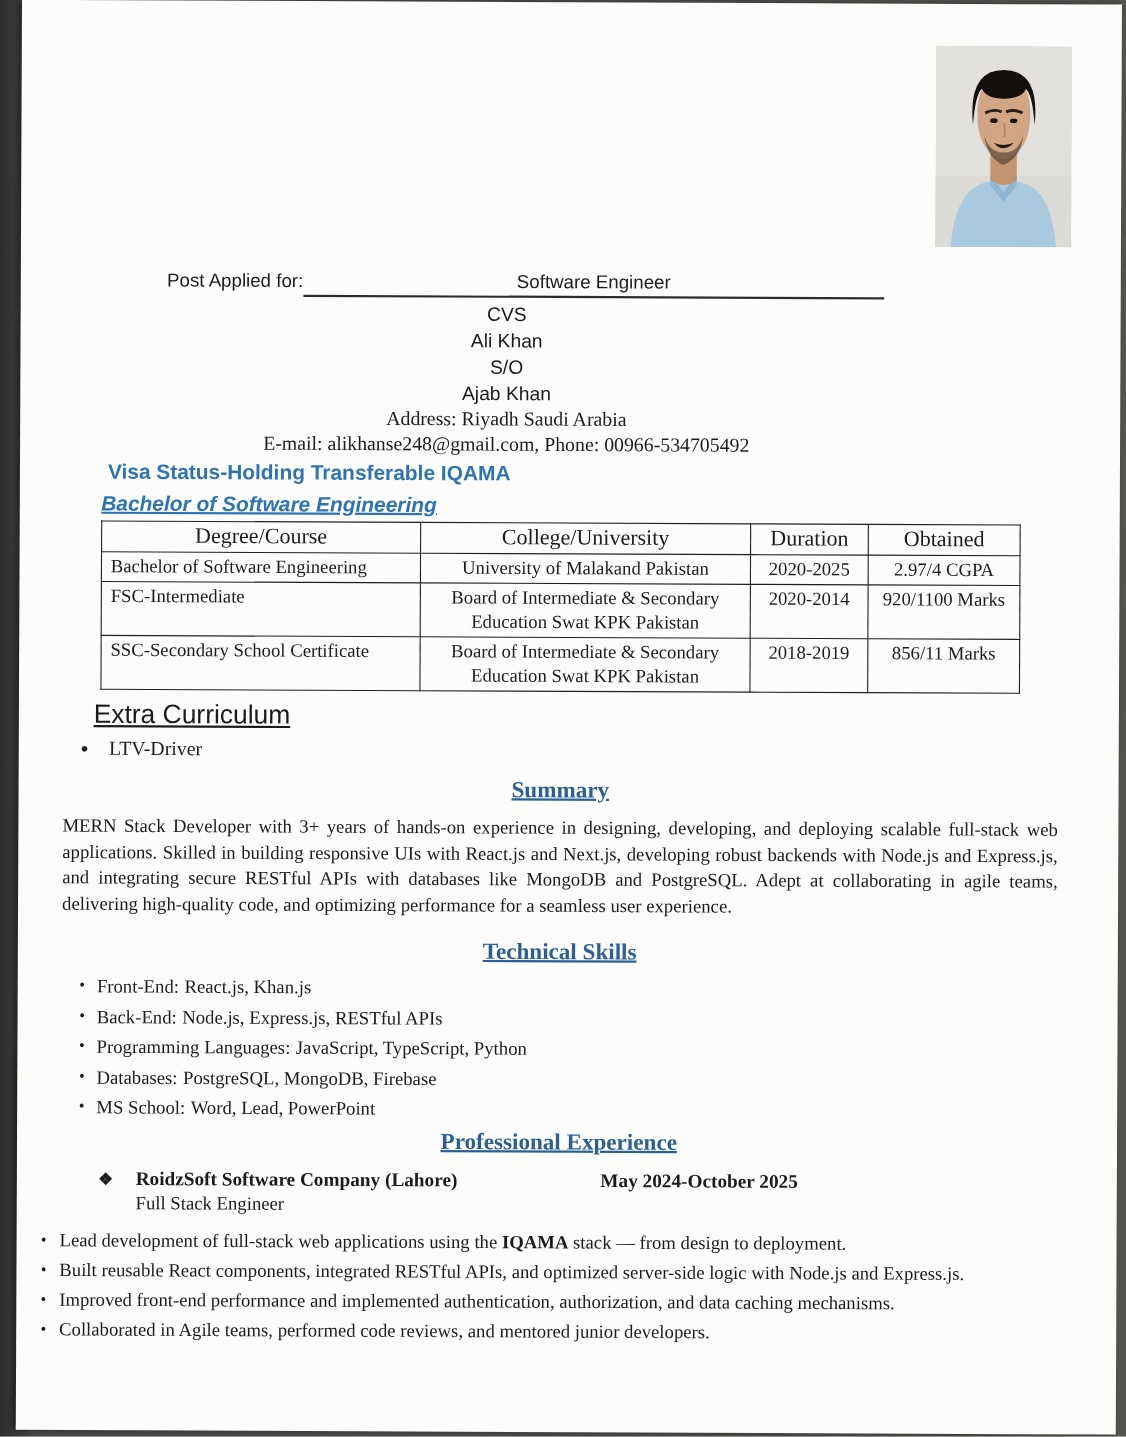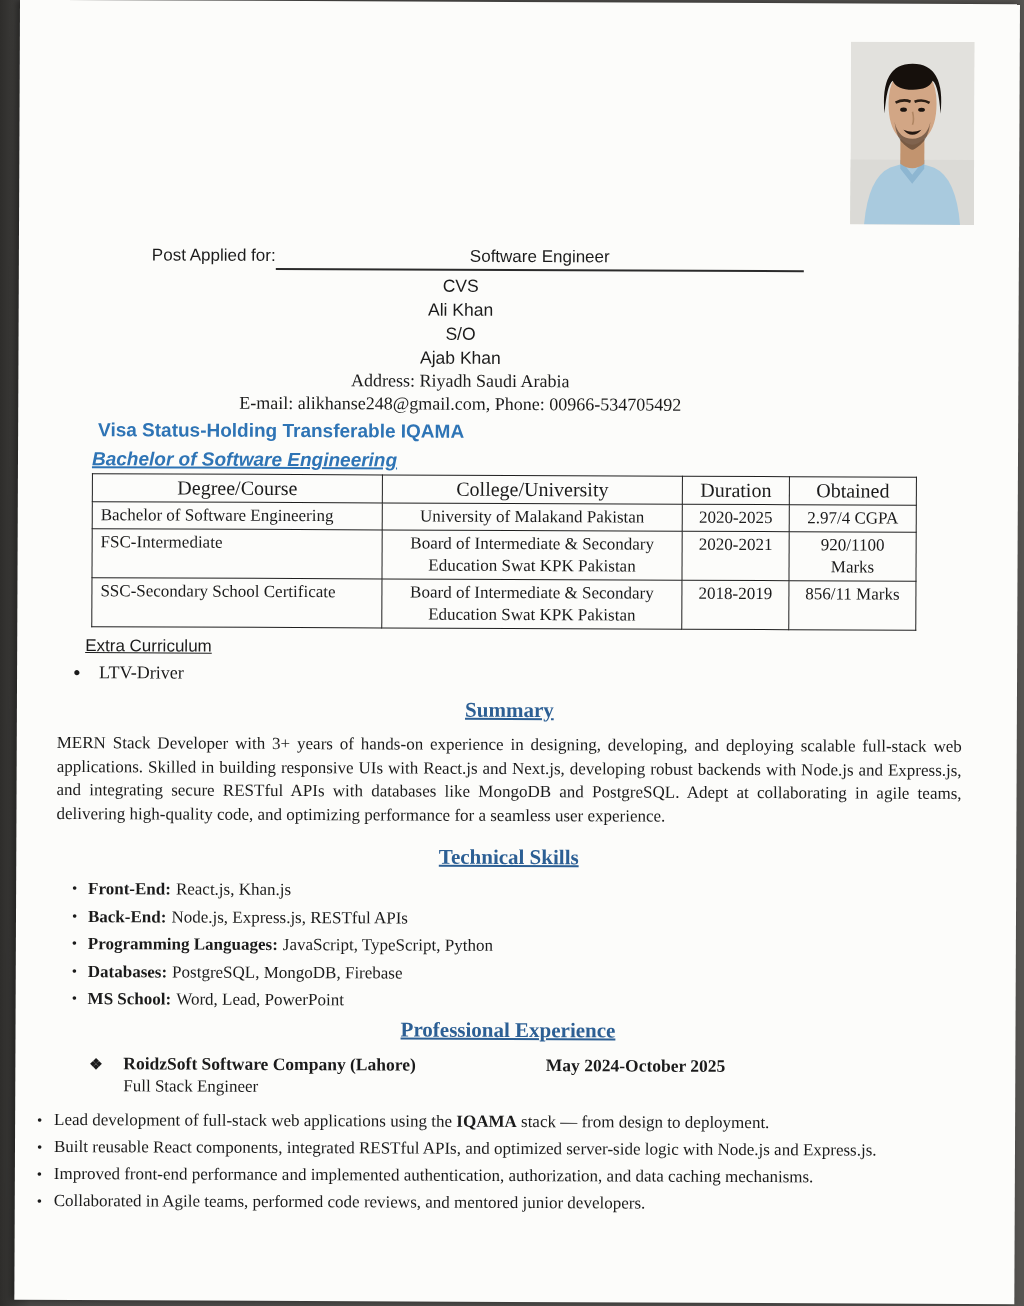--- a/index.html
+++ b/index.html
@@ -32,42 +32,42 @@
   .visa { margin:5px 0 0 80px; color:#2e74b5; font-family:"Liberation Sans", sans-serif;
     font-weight:bold; font-size:19px; }
   .edu-title { margin:7px 0 3px 74px; color:#2e74b5; font-family:"Liberation Sans", sans-serif;
     font-weight:bold; font-style:italic; font-size:19px; text-decoration:underline;
     text-decoration-thickness:2px; display:inline-block; }
 
   table.edu { margin-left:74px; border-collapse:collapse; table-layout:fixed; width:824px; }
   table.edu th, table.edu td { border:1.6px solid #1f1f1f; }
   table.edu th { font-size:20px; font-weight:normal; padding:2px 4px; }
   table.edu td { font-size:17px; line-height:22px; padding:2px 8px; vertical-align:top; }
-  .c0 { width:290px; } .c1 { width:300px; } .c2 { width:107px;margin-top:36px; } .c3 { width:127px; }
+  .c0 { width:290px; } .c1 { width:300px; } .c2 { width:107px;margin-top:36px; } .c3 { width:138px; }
   td.c0 { text-align:left; } td.c1, td.c2, td.c3 { text-align:center; }
 
   .extra-title { margin:9px 0 0 68px; font-family:"Liberation Sans", sans-serif;
-    font-size:17px; text-decoration:underline; display:inline-block; }
+    font-size:24px; text-decoration:underline; display:inline-block; }
   ul.extra { list-style:none; margin:6px 0 0 0; }
   ul.extra li { position:relative; margin-left:82px; font-size:18px; }
   ul.extra li::before { content:"\2022"; position:absolute; left:-26px; top:-2px; font-size:22px; }
 
   .main { margin-left:40px; width:905px; }
   h2.sec { text-align:center; color:#2c5f94; font-size:21px; font-weight:bold;
     text-decoration:underline; text-decoration-thickness:2px; }
   .sec-summary { margin-top:13px; }
   .sec-skills { margin-top:18px; }
   .sec-exp { margin-top:6px; }
 
   p.summary { margin-top:10px; font-size:17px; line-height:23.5px; text-align:justify; }
 
   ul.skills { list-style:none; margin:10px 0 0 16px; }
   ul.skills li { position:relative; padding-left:16px; font-size:17px; line-height:21px; margin-bottom:6.5px; }
   ul.skills li::before { content:"\2022"; position:absolute; left:0; top:0; font-size:15px; }
-  .skill-label { font-weight:bold; }
+  .skill-label { font-weight:normal; }
   .skill-value { margin-left:5px; }
 
   .company-row { display:flex; margin:12px 0 0 74px; width:636px; align-items:baseline;
     font-size:17.5px; font-weight:bold; }
   .diamond { width:34px; font-size:15px; }
   .company { flex:1; }
   .dates { white-space:nowrap; }
   .role { margin:2px 0 0 108px; font-size:17px; }
 
   ul.exp { list-style:none; margin:12px 0 0 22px; width:890px; }
@@ -131,21 +131,21 @@
     <tbody>
       <tr>
         <td class="c0">Bachelor of Software Engineering</td>
         <td class="c1">University of Malakand Pakistan</td>
         <td class="c2">2020-2025</td>
         <td class="c3">2.97/4 CGPA</td>
       </tr>
       <tr>
         <td class="c0">FSC-Intermediate</td>
         <td class="c1">Board of Intermediate &amp; Secondary Education Swat KPK Pakistan</td>
-        <td class="c2">2020-2021</td>
+        <td class="c2">2020-2014</td>
         <td class="c3">920/1100 Marks</td>
       </tr>
       <tr>
         <td class="c0">SSC-Secondary School Certificate</td>
         <td class="c1">Board of Intermediate &amp; Secondary Education Swat KPK Pakistan</td>
         <td class="c2">2018-2019</td>
         <td class="c3">856/11 Marks</td>
       </tr>
     </tbody>
   </table>

